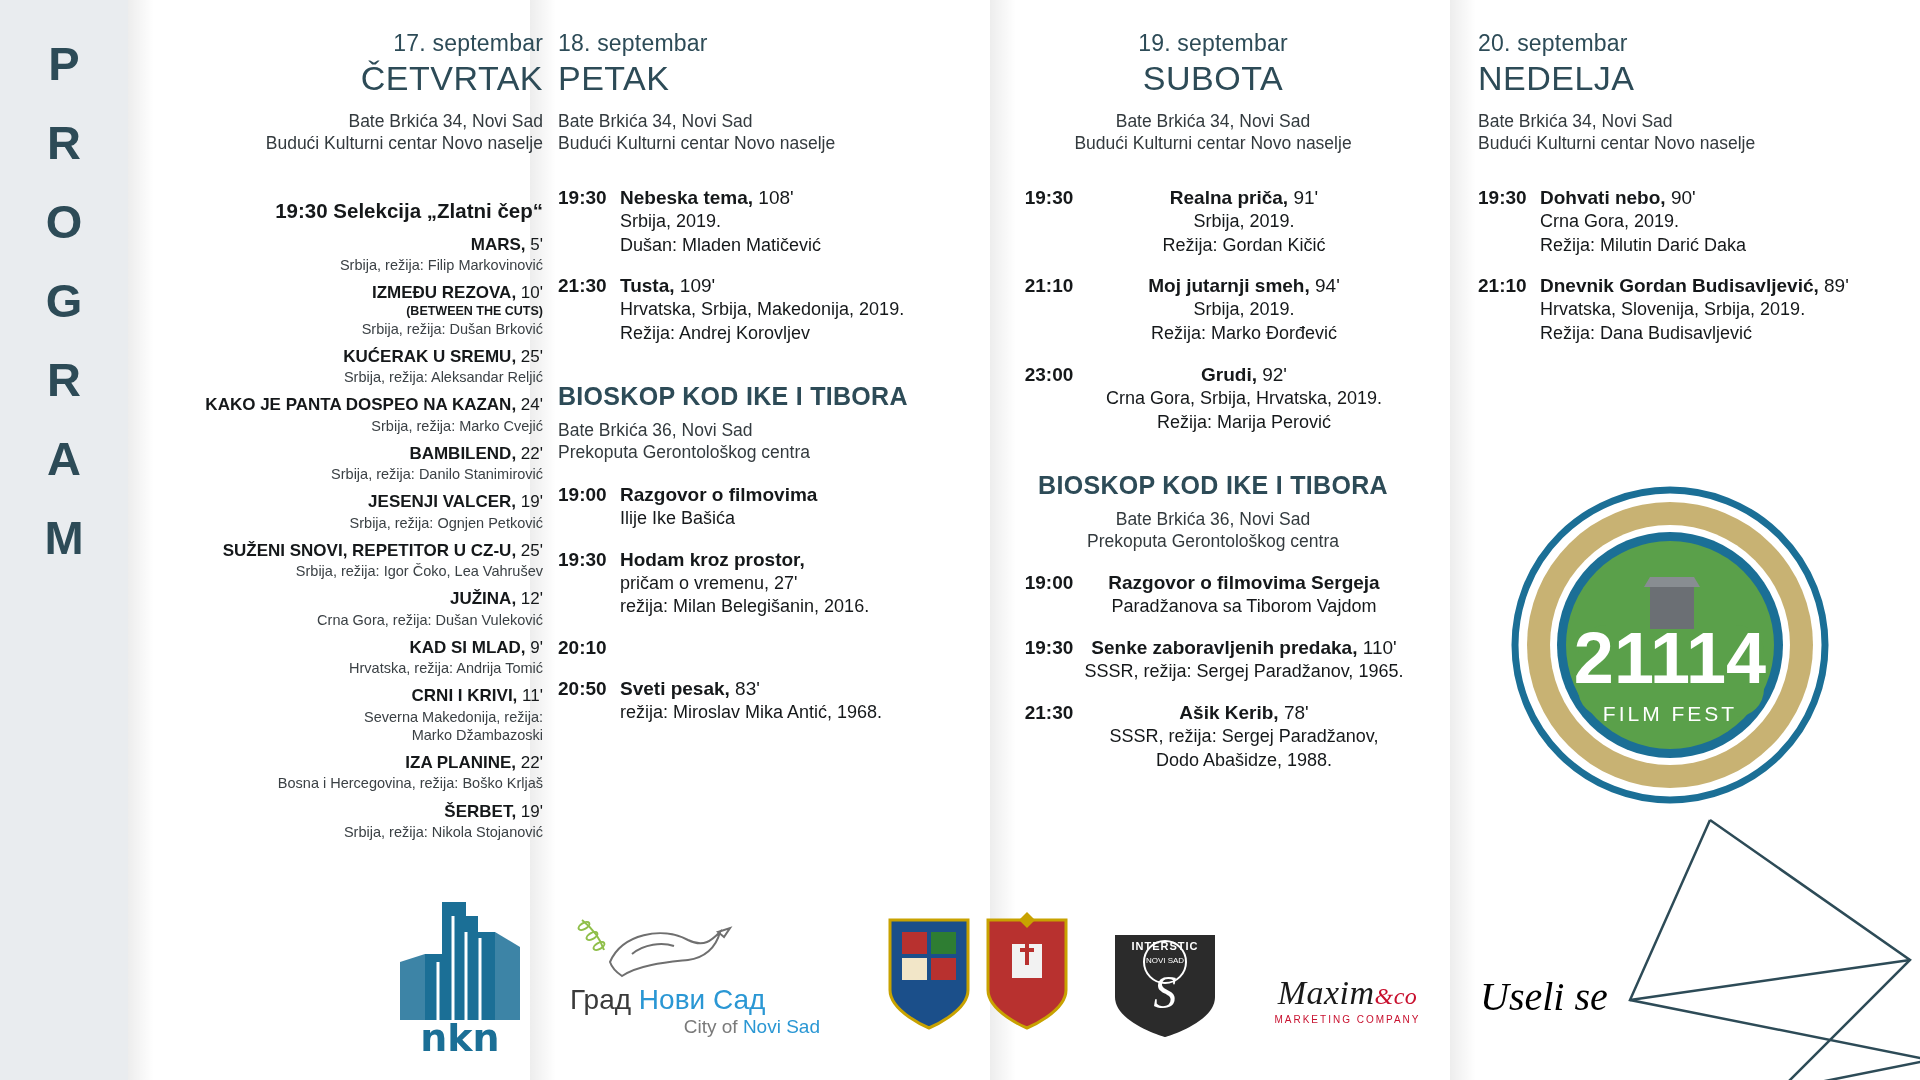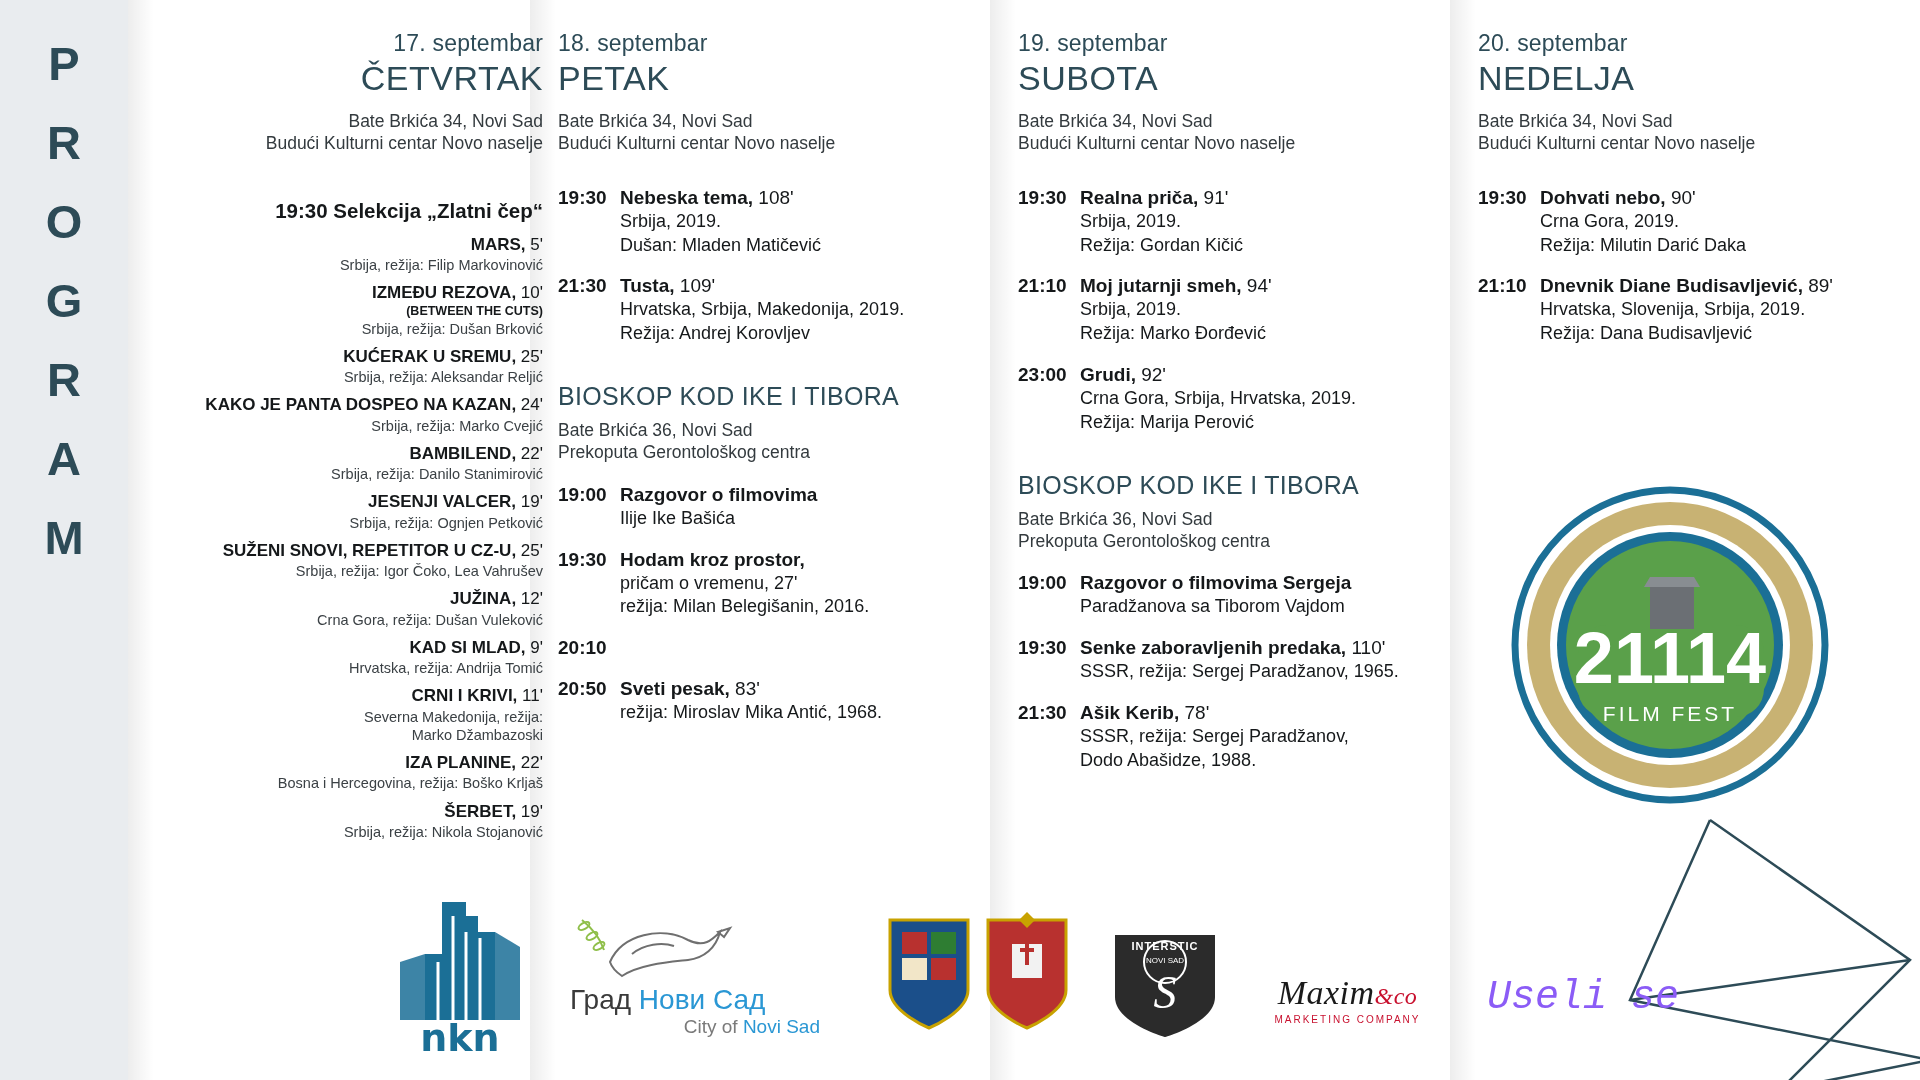--- a/index.html
+++ b/index.html
@@ -51,21 +51,21 @@
     left: 128px; top: 0;
     width: 1792px; height: 1080px;
   }
   .col {
     position: absolute;
     top: 30px;
     width: 390px;
   }
   .col-1 { left: 25px; text-align: right; }
   .col-2 { left: 430px; }
-  .col-3 { left: 890px; }
+  .col-3 { left: 890px; text-align: center; }
   .col-4 { left: 1350px; }
 
   .date {
     font-size: 23px;
     color: #2d4b57;
     font-weight: normal;
     margin: 0 0 2px 0;
     letter-spacing: 0.2px;
   }
   .day {
@@ -77,21 +77,21 @@
   }
   .venue {
     font-size: 17.5px;
     color: #333a3e;
     line-height: 1.28;
     margin: 0 0 0 0;
   }
 
   .section-head {
     font-size: 25px;
-    font-weight: normal;
+    font-weight: bold;
     color: #2d4b57;
     margin: 36px 0 8px 0;
     letter-spacing: 0.3px;
   }
   .section-venue {
     font-size: 17.5px;
     color: #333a3e;
     line-height: 1.28;
     margin-bottom: 18px;
   }
@@ -196,22 +196,22 @@
   .mx .name {
     font-size: 34px; color: #1a1a1a; font-family: "Liberation Serif", serif;
     font-style: italic; letter-spacing: 0.5px; margin-top: 29px;
   }
   .mx .name .amp { color: #c8102e; font-size: 24px; }
   .mx .tag { font-size: 10px; color: #c8102e; letter-spacing: 2px; margin-top: 2px; }
 
   
   .us { left: 1480px; bottom: 60px; width: 220px; }
   .us .t {
-    font-size: 40px; color: #8b5cf6;
-    font-family: Liberation Mono, monospace; font-style: italic; margin-left: 7px;
+    font-size: 40px; color: #000000;
+    font-family: Liberation Serif, serif; font-style: italic;
   }
 
   
   .cap {
     position: absolute;
     left: 1500px; top: 475px;
     width: 340px; height: 340px;
   }
   .geo {
     position: absolute;
@@ -434,21 +434,21 @@
             <div class="time">19:30</div>
             <div class="body">
               <div class="title"><b>Dohvati nebo,</b> 90'</div>
               <div class="meta">Crna Gora, 2019.</div>
               <div class="meta">Režija: Milutin Darić Daka</div>
             </div>
           </div>
           <div class="screen">
             <div class="time">21:10</div>
             <div class="body">
-              <div class="title"><b>Dnevnik Diane Budisavljević,</b> 89'</div>
+              <div class="title"><b>Dnevnik Gordan Budisavljević,</b> 89'</div>
               <div class="meta">Hrvatska, Slovenija, Srbija, 2019.</div>
               <div class="meta">Režija: Dana Budisavljević</div>
             </div>
           </div>
         </div>
     </div>
   </div>
 
   <div class="cap">
     <svg viewBox="0 0 340 340" width="340" height="340">

